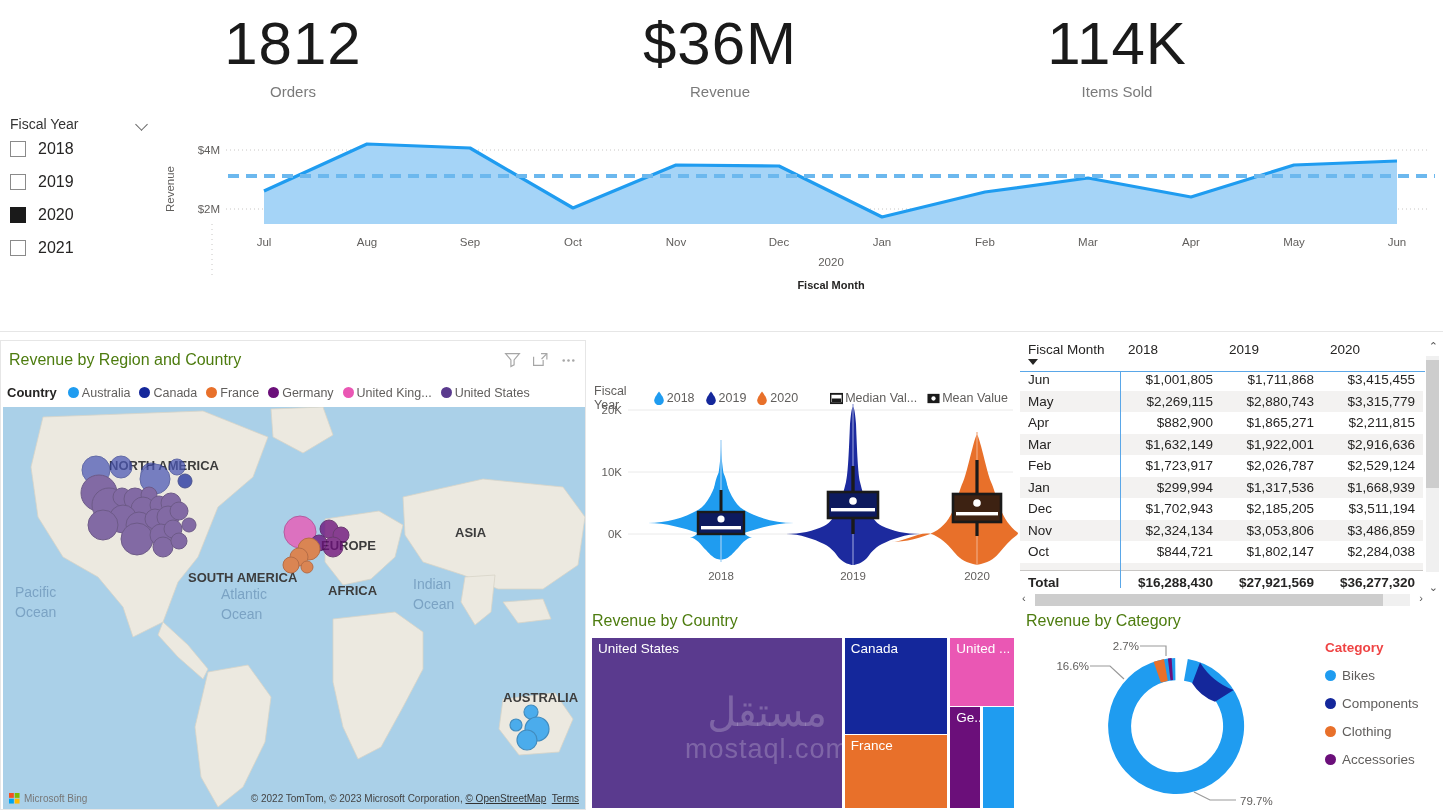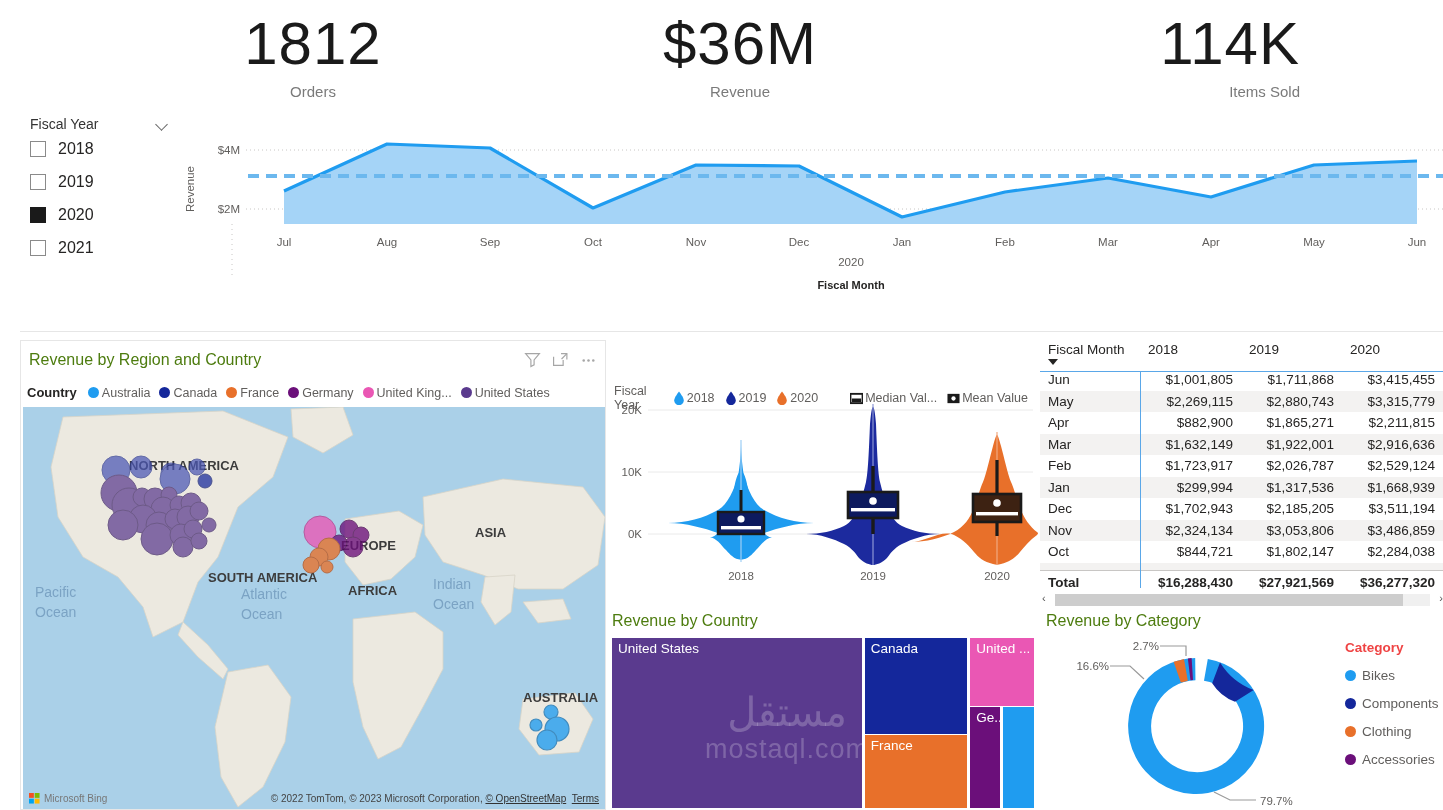--- a/index.html
+++ b/index.html
@@ -2,21 +2,21 @@
 <html><head>
 <meta charset="utf-8">
 <style>
   * { box-sizing: border-box; margin: 0; padding: 0; }
   html, body {
     width: 1443px; height: 810px;
     background: #ffffff;
     font-family: "Liberation Sans", sans-serif;
     overflow: hidden;
   }
-  #root { position: relative; width: 1302px; height: 810px; margin-left: 20px; }
+  #root { position: relative; width: 1302px; height: 810px; }
 
   
   .kpi-row { position: absolute; left: 0; top: 0; width: 1443px; height: 112px; }
   .kpi { position: absolute; top: 8px; text-align: center; }
   .kpi-value {
     font-size: 60px; font-weight: 300; color: #1a1a1a;
     letter-spacing: 1px; line-height: 72px; white-space: nowrap;
   }
   .kpi-label { font-size: 15px; color: #7a7a7a; line-height: 20px; margin-top: 2px; }
 
@@ -132,21 +132,21 @@
 
   <div class="kpi-row">
     <div class="kpi" style="left:130px;width:326px;">
       <div class="kpi-value">1812</div>
       <div class="kpi-label">Orders</div>
     </div>
     <div class="kpi" style="left:557px;width:326px;">
       <div class="kpi-value">$36M</div>
       <div class="kpi-label">Revenue</div>
     </div>
-    <div class="kpi" style="left:954px;width:326px;text-align:right;">
+    <div class="kpi" style="left:954px;width:326px;">
       <div class="kpi-value">114K</div>
       <div class="kpi-label">Items Sold</div>
     </div>
   </div>
 
   <div class="slicer">
     <div class="slicer-head">
       <span class="slicer-title">Fiscal Year</span>
       <span class="chev"></span>
     </div>

